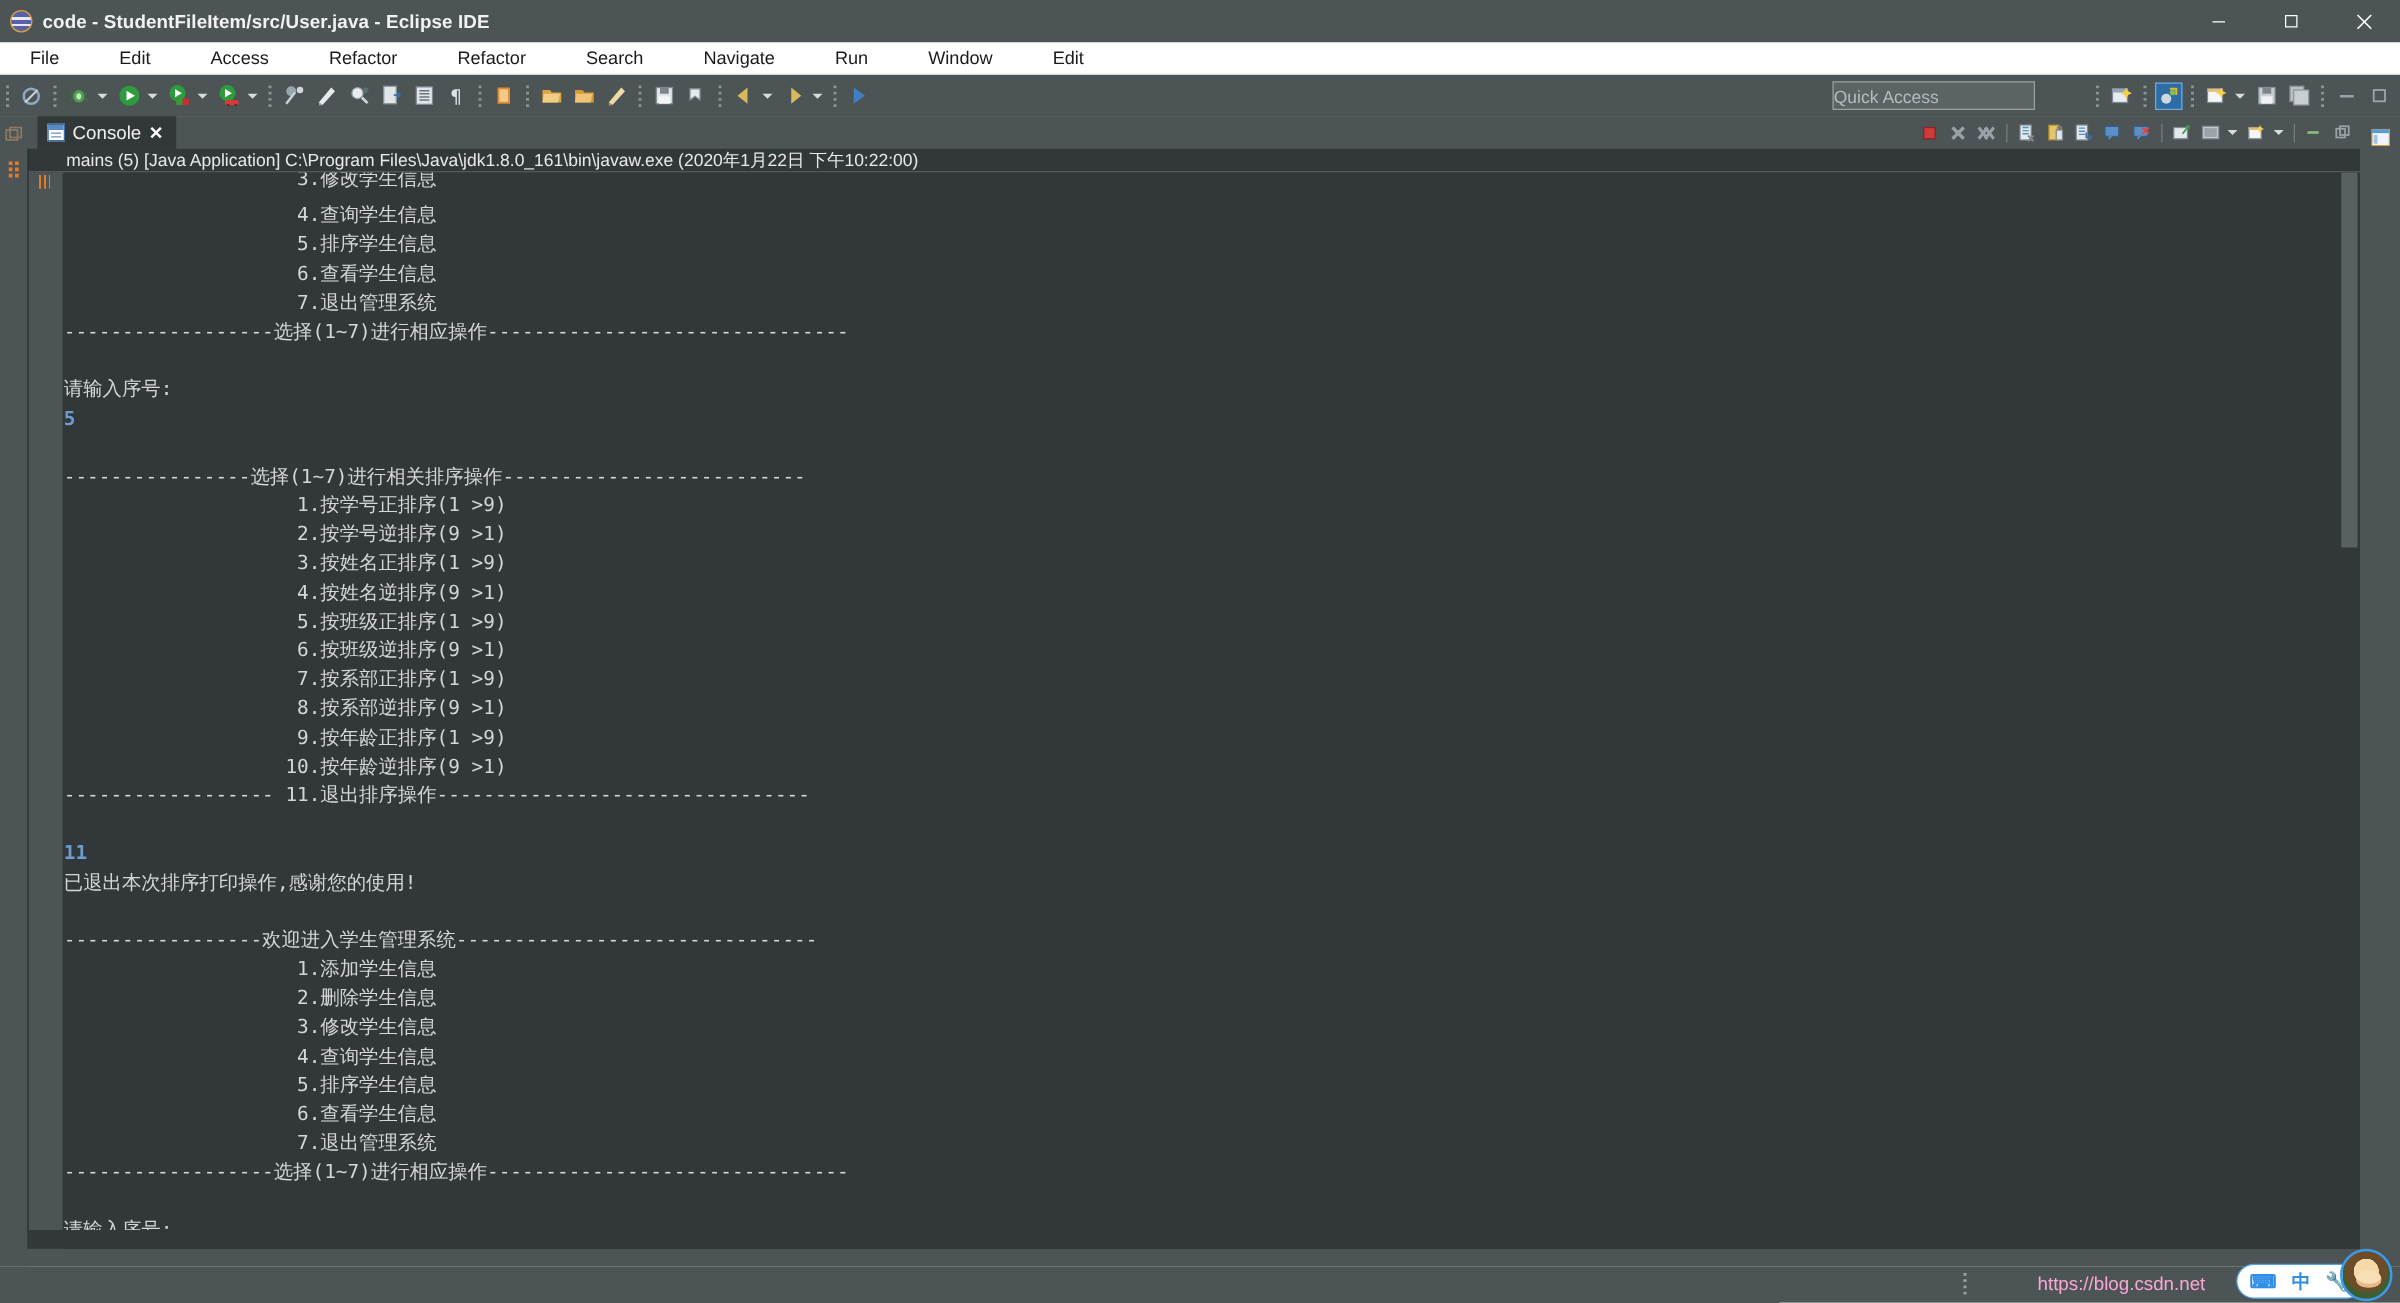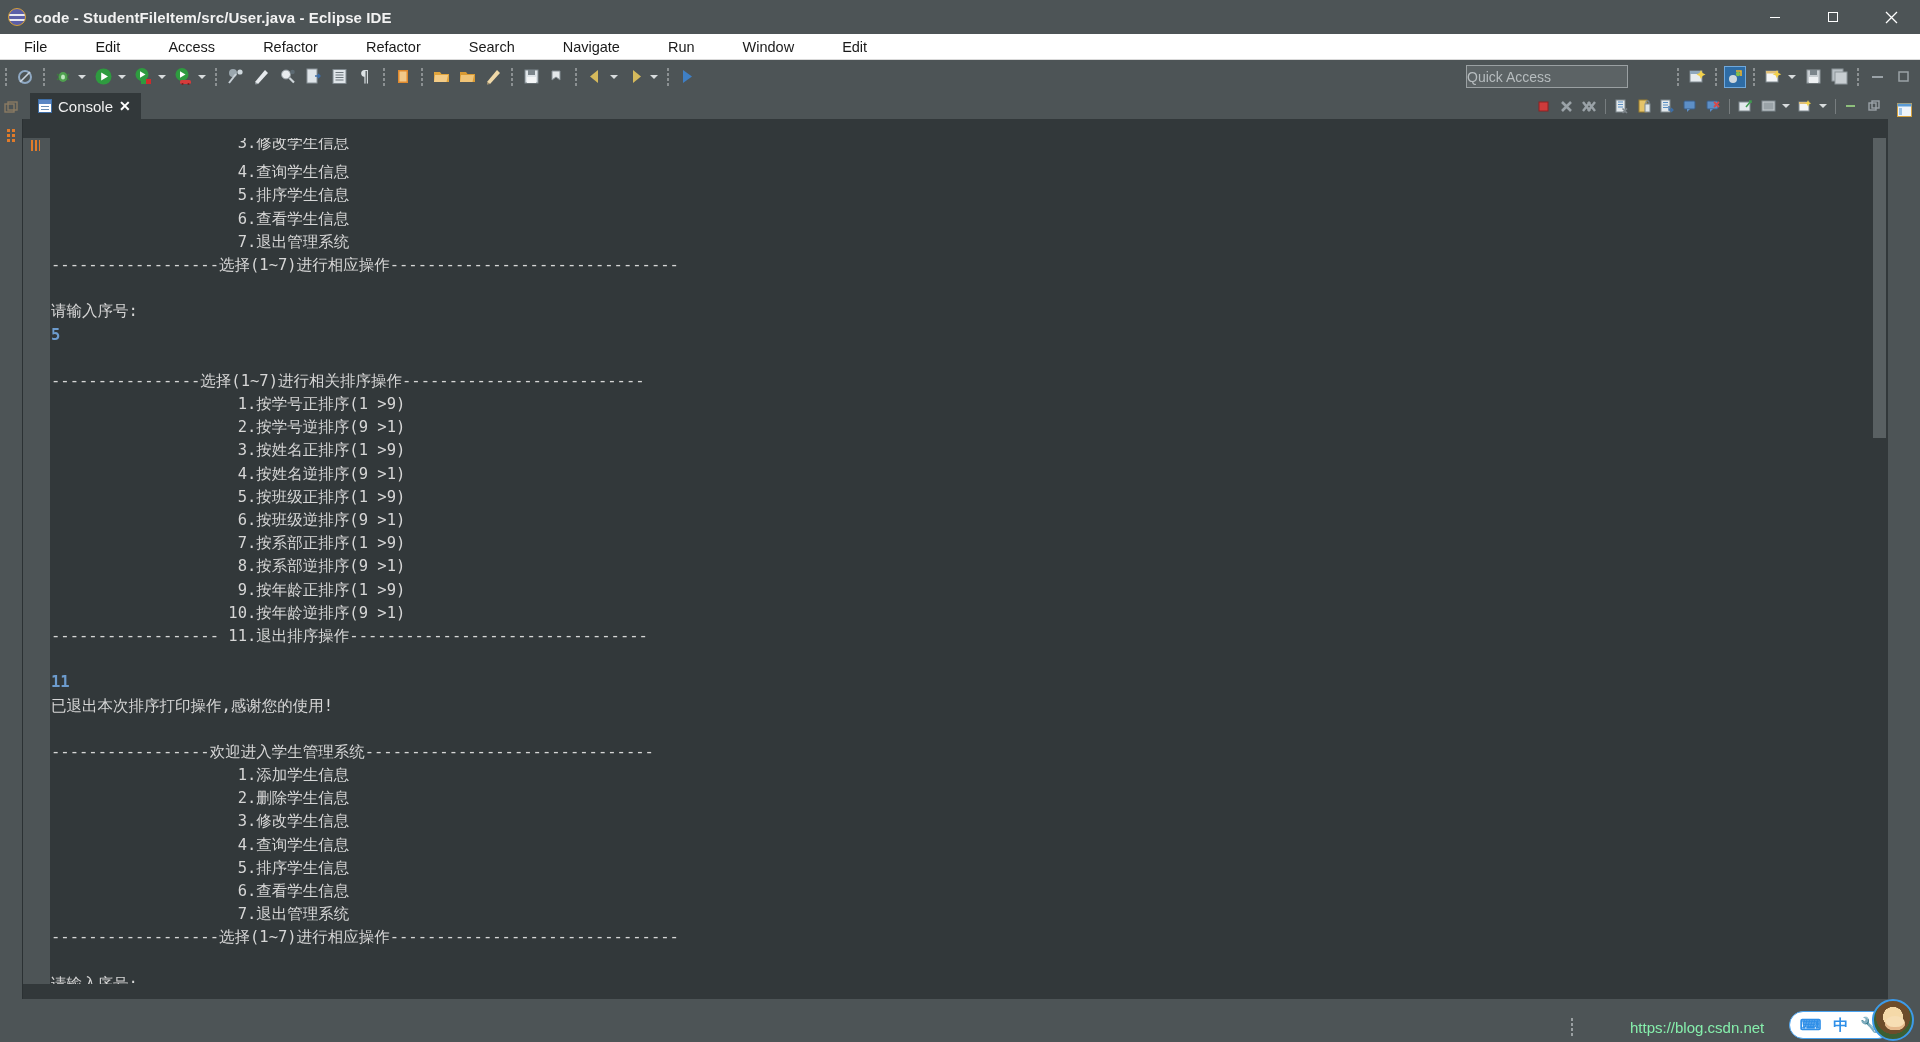--- a/index.html
+++ b/index.html
@@ -213,21 +213,21 @@
     display: flex; align-items: center;
   }
   #status-dots {
     position: absolute; left: 1570px; top: 4px;
     width: 4px; height: 20px;
     background-image: radial-gradient(#9aa0a2 35%, transparent 36%);
     background-size: 4px 5px;
   }
   #watermark {
     position: absolute; left: 1630px; top: 6px;
-    color: #86efac; font-size: 15px; white-space: nowrap;
+    color: #f9a8d4; font-size: 15px; white-space: nowrap;
   }
   
   #ime-bar {
     position: absolute; right: 28px; bottom: 3px;
     height: 28px; padding: 0 12px 0 10px;
     background: #ffffff; border: 1.5px solid #4aa3f0;
     border-radius: 14px;
     display: flex; align-items: center; gap: 12px;
   }
   .ime-glyph { color: #2f8fe8; font-size: 15px; font-weight: bold; }
@@ -620,20 +620,21 @@
         <div class="ct-icon">
           <svg width="15" height="15" viewBox="0 0 15 15">
             <rect x="2" y="4" width="7" height="7" fill="none" stroke="#9aa2a7" stroke-width="1.4"></rect>
             <rect x="5" y="2" width="7" height="7" fill="none" stroke="#9aa2a7" stroke-width="1.4"></rect>
           </svg>
         </div>
       </div>
     </div>
 
     <div id="console-body">
+      <div id="console-title">mains (5) [Java Application] C:\Program Files\Java\jdk1.8.0_161\bin\javaw.exe (2020年1月22日 下午10:22:00)</div>
       <div id="console-gutter">
         <div class="gutter-mark" style="top:2px;"></div>
       </div>
       <div id="console-text"><span class="line out clip">                    3.修改学生信息</span><span class="line out">                    4.查询学生信息</span><span class="line out">                    5.排序学生信息</span><span class="line out">                    6.查看学生信息</span><span class="line out">                    7.退出管理系统</span><span class="line out">------------------选择(1~7)进行相应操作-------------------------------</span><span class="line out">&nbsp;</span><span class="line out">请输入序号:</span><span class="line in">5</span><span class="line out">&nbsp;</span><span class="line out">----------------选择(1~7)进行相关排序操作--------------------------</span><span class="line out">                    1.按学号正排序(1 &gt;9)</span><span class="line out">                    2.按学号逆排序(9 &gt;1)</span><span class="line out">                    3.按姓名正排序(1 &gt;9)</span><span class="line out">                    4.按姓名逆排序(9 &gt;1)</span><span class="line out">                    5.按班级正排序(1 &gt;9)</span><span class="line out">                    6.按班级逆排序(9 &gt;1)</span><span class="line out">                    7.按系部正排序(1 &gt;9)</span><span class="line out">                    8.按系部逆排序(9 &gt;1)</span><span class="line out">                    9.按年龄正排序(1 &gt;9)</span><span class="line out">                   10.按年龄逆排序(9 &gt;1)</span><span class="line out">------------------ 11.退出排序操作--------------------------------</span><span class="line out">&nbsp;</span><span class="line in">11</span><span class="line out">已退出本次排序打印操作,感谢您的使用!</span><span class="line out">&nbsp;</span><span class="line out">-----------------欢迎进入学生管理系统-------------------------------</span><span class="line out">                    1.添加学生信息</span><span class="line out">                    2.删除学生信息</span><span class="line out">                    3.修改学生信息</span><span class="line out">                    4.查询学生信息</span><span class="line out">                    5.排序学生信息</span><span class="line out">                    6.查看学生信息</span><span class="line out">                    7.退出管理系统</span><span class="line out">------------------选择(1~7)进行相应操作-------------------------------</span><span class="line out">&nbsp;</span><span class="line out">请输入序号:</span></div>
       <div id="console-vscroll">
         <div id="console-vthumb"></div>
       </div>
       <div id="console-hscroll"></div>
     </div>
   </div>

